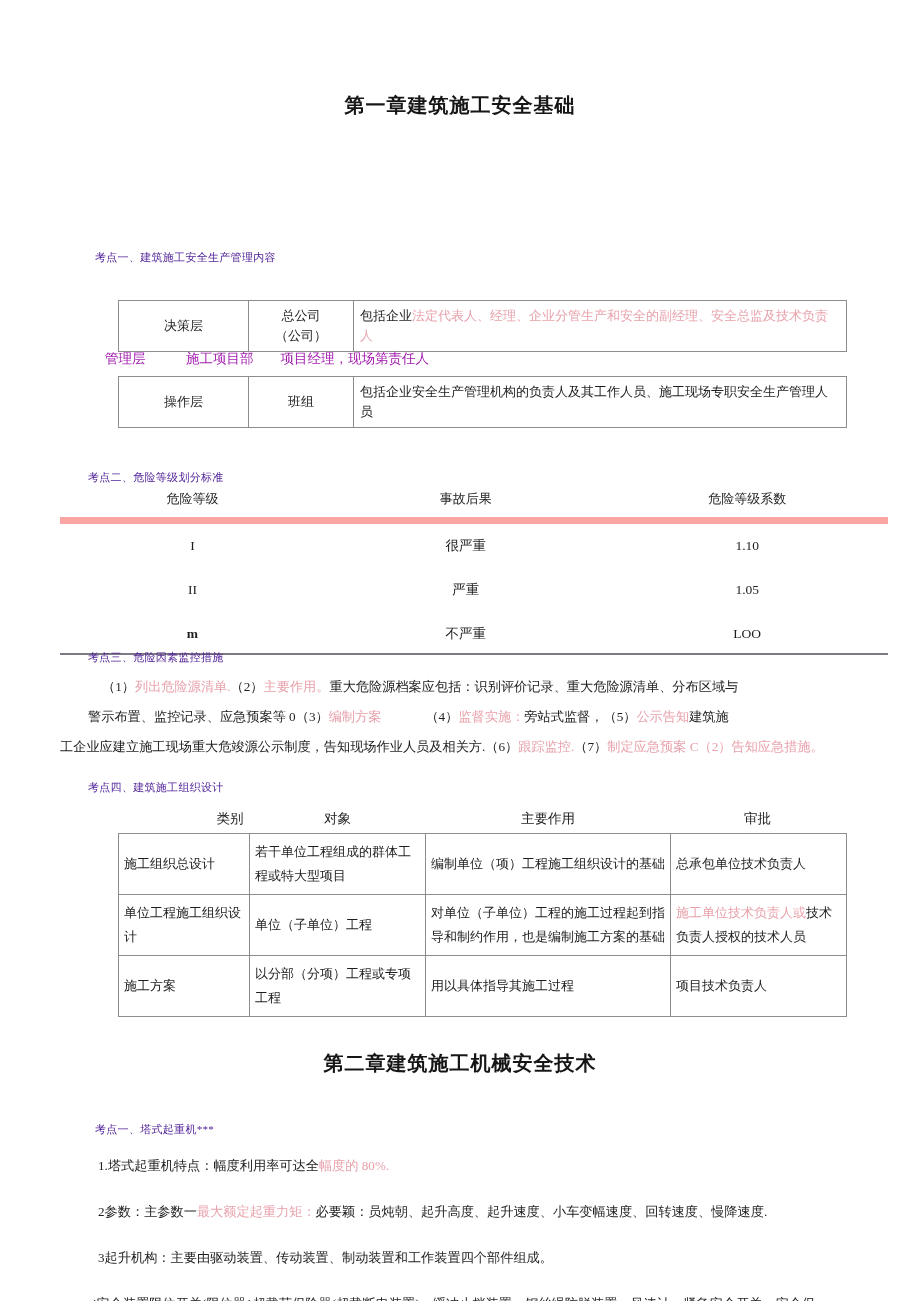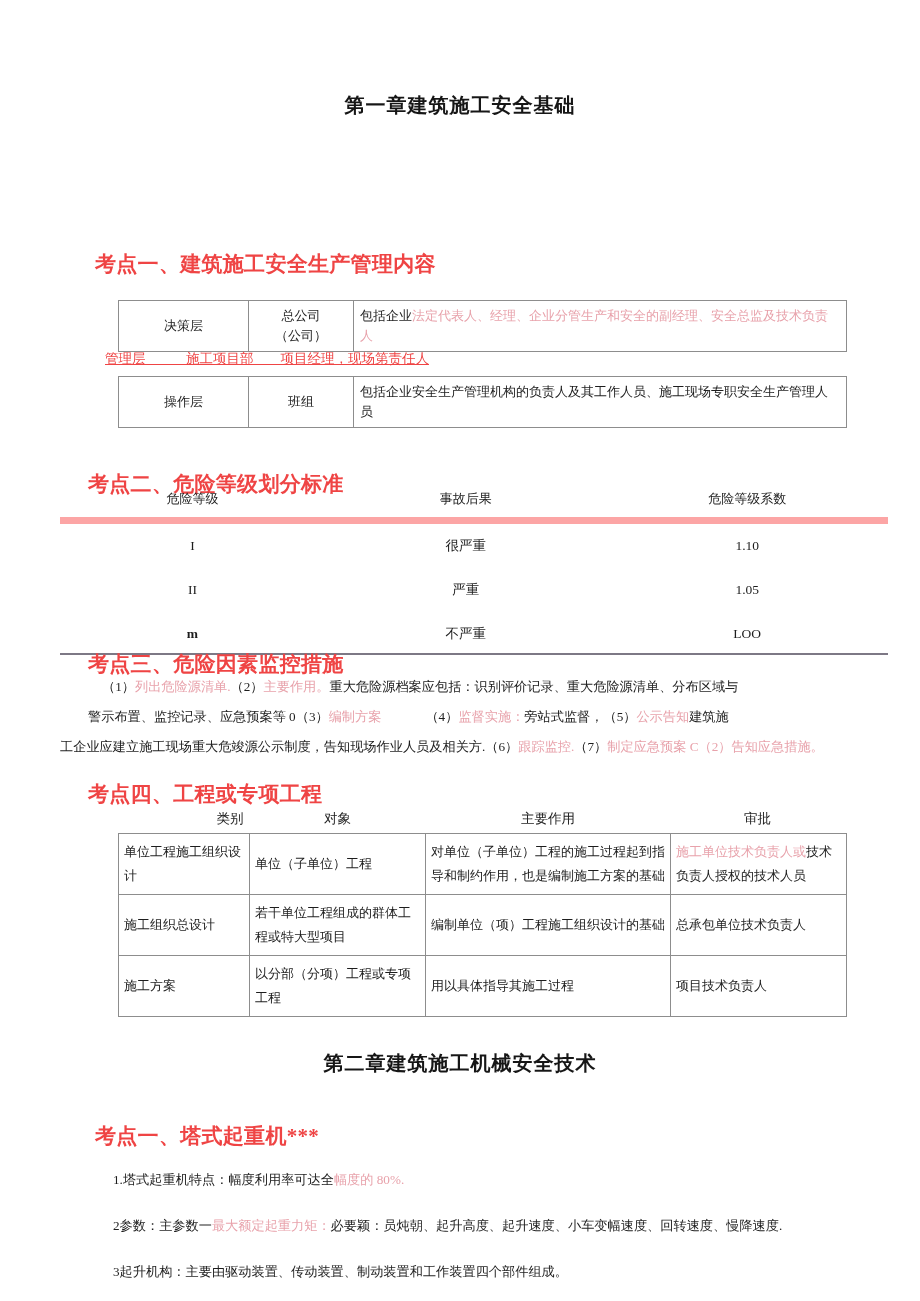--- a/index.html
+++ b/index.html
@@ -28,23 +28,23 @@
     text-align: center;
     font-size: 20px;
     font-weight: 700;
     letter-spacing: 1px;
     color: #161616;
   }
   #chapter1-title { margin: 92px 0 0 0; }
   #chapter2-title { margin: 0; position: absolute; left: 0; right: 0; top: 958px; }
 
   .kaodian {
-    font-size: 21px;
-    font-weight: 700;
-    color: #ef4444;
+    font-size: 11px;
+    font-weight: 400;
+    color: #4c1d95;
     letter-spacing: 0.3px;
   }
 
   
   table.bt {
     border-collapse: collapse;
     table-layout: fixed;
     font-size: 13px;
     line-height: 1.55;
     color: #1d1d1d;
@@ -65,23 +65,22 @@
     width: 728px;
   }
   #t1-a { top: 208px; }
   #t1-b { top: 284px; }
   #t1-a td, #t1-b td { height: 26px; }
   .mid-row {
     position: absolute;
     left: 105px;
     top: 258px;
     font-size: 13.5px;
-    color: #ef4444;
+    color: #a21caf;
     white-space: pre;
-    text-decoration: underline;
   }
 
   
   #risk-wrap {
     position: absolute;
     left: 60px;
     top: 398px;
     width: 828px;
   }
   table.ruled {
@@ -152,21 +151,21 @@
   
   #ch2-body {
     position: absolute;
     left: 60px;
     top: 1030px;
     width: 836px;
     font-size: 13.2px;
     color: #1d1d1d;
   }
   #ch2-body .k2 { padding-left: 35px; margin: 0 0 14px 0; }
-  #ch2-body p { margin: 15px; line-height: 30px; }
+  #ch2-body p { margin: 0; line-height: 30px; }
   #ch2-body p.ind { padding-left: 38px; }
   #ch2-body p.ind-sm { padding-left: 30px; }
   .sp-b { margin-bottom: 16px !important; }
 </style>
 </head>
 <body>
 
 <div class="page">
 
   <div class="chapter-title" id="chapter1-title">第一章建筑施工安全基础</div>
@@ -247,50 +246,50 @@
   <div class="kaodian" style="position:absolute; left:88px; top:558px;">考点三、危险因素监控措施</div>
 
   <div id="sec3-body">
     <div class="ln ind1"><span>（1）</span><span class="red">列出危险源清单.</span><span>（2）</span><span class="red">主要作用。</span><span>重大危险源档案应包括：识别评价记录、重大危险源清单、分布区域与</span></div>
 
     <div class="ln ind2"><span>警示布置、监控记录、应急预案等 0（3）</span><span class="red">编制方案</span><span class="gap-wide"></span><span>（4）</span><span class="red">监督实施：</span><span>旁站式监督，（5）</span><span class="red">公示告知</span><span>建筑施</span></div>
 
     <div class="ln"><span>工企业应建立施工现场重大危竣源公示制度，告知现场作业人员及相关方.（6）</span><span class="red">跟踪监控.</span><span>（7）</span><span class="red">制定应急预案 C（2）告知应急措施。</span></div>
   </div>
 
-  <div class="kaodian" style="position:absolute; left:88px; top:688px;">考点四、工程或专项工程</div>
+  <div class="kaodian" style="position:absolute; left:88px; top:688px;">考点四、建筑施工组织设计</div>
 
   <div id="t4">
     <table class="bt">
       <colgroup>
           <col style="width:131px">
           <col style="width:176px">
           <col style="width:245px">
           <col style="width:176px">
         </colgroup>
       <tbody>
         <tr class="hdr">
           <td class="h1">类别</td>
           <td class="hc">对象</td>
           <td class="hc">主要作用</td>
           <td class="h4">审批</td>
         </tr>
         <tr>
+          <td class="body">施工组织总设计</td>
+          <td class="body">若干单位工程组成的群体工程或特大型项目</td>
+          <td class="body">编制单位（项）工程施工组织设计的基础</td>
+          <td class="body"><span class="red"></span><span>总承包单位技术负责人</span></td>
+        </tr>
+        <tr>
           <td class="body">单位工程施工组织设计</td>
           <td class="body">单位（子单位）工程</td>
           <td class="body">对单位（子单位）工程的施工过程起到指导和制约作用，也是编制施工方案的基础</td>
           <td class="body"><span class="red">施工单位技术负责人或</span><span>技术负责人授权的技术人员</span></td>
         </tr>
         <tr>
-          <td class="body">施工组织总设计</td>
-          <td class="body">若干单位工程组成的群体工程或特大型项目</td>
-          <td class="body">编制单位（项）工程施工组织设计的基础</td>
-          <td class="body"><span class="red"></span><span>总承包单位技术负责人</span></td>
-        </tr>
-        <tr>
           <td class="body">施工方案</td>
           <td class="body">以分部（分项）工程或专项工程</td>
           <td class="body">用以具体指导其施工过程</td>
           <td class="body"><span class="red"></span><span>项目技术负责人</span></td>
         </tr>
       </tbody>
     </table>
   </div>
 
   <div class="chapter-title" id="chapter2-title">第二章建筑施工机械安全技术</div>

